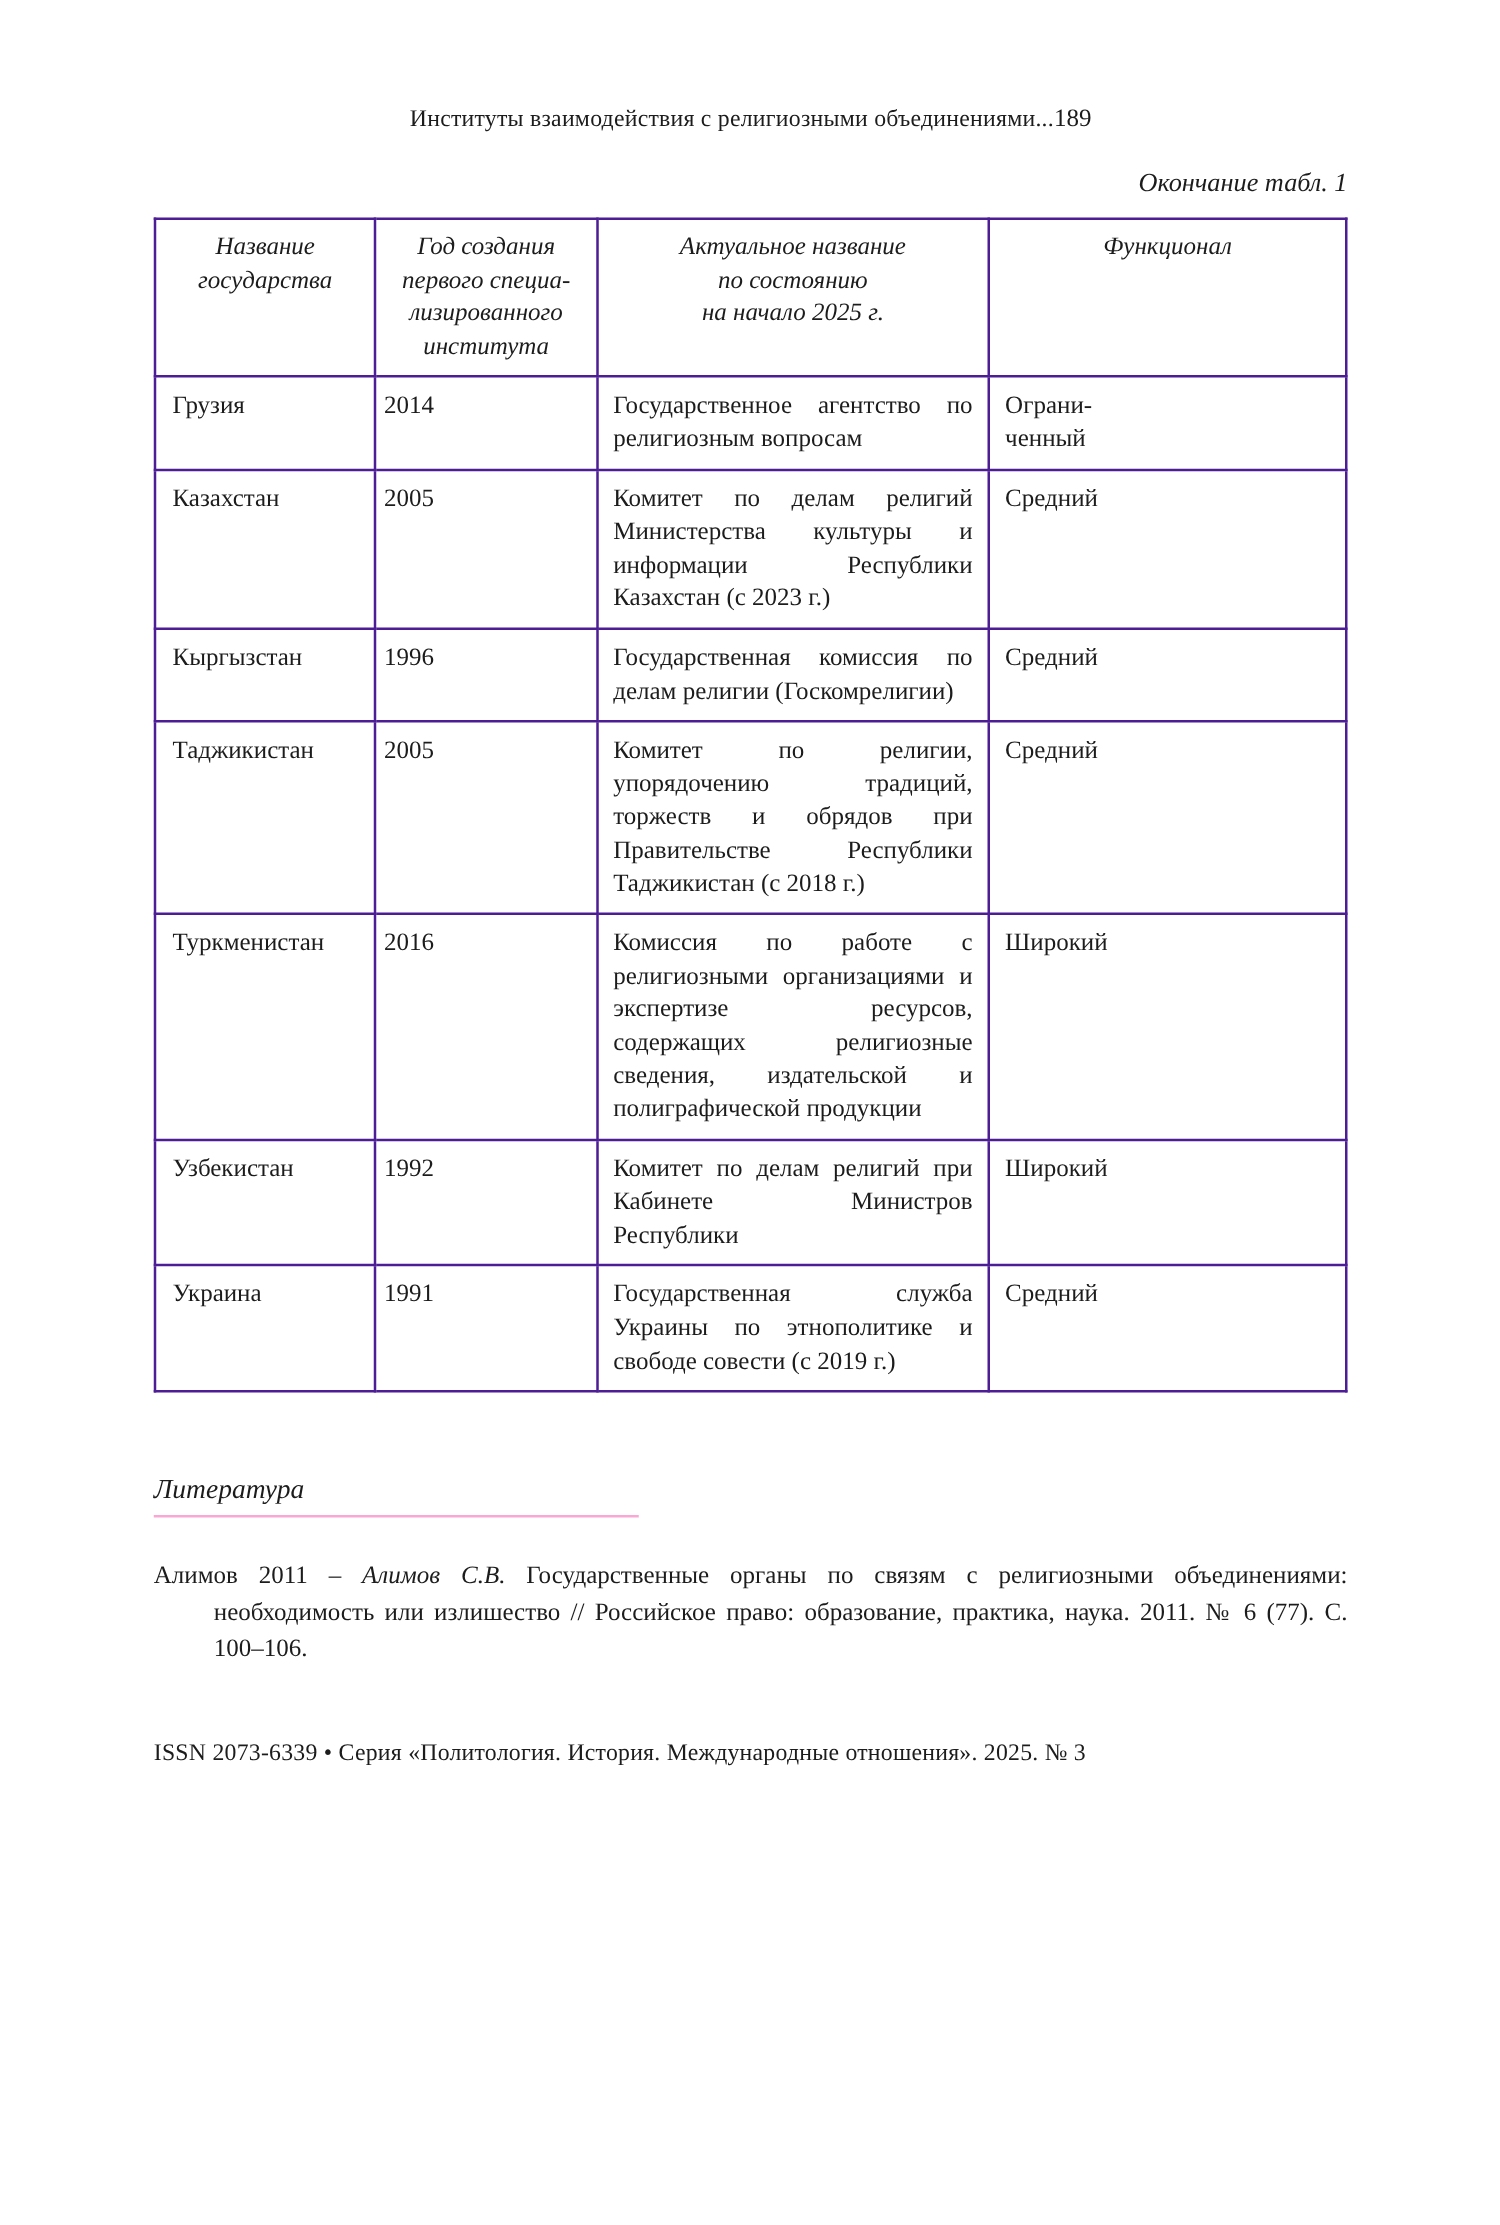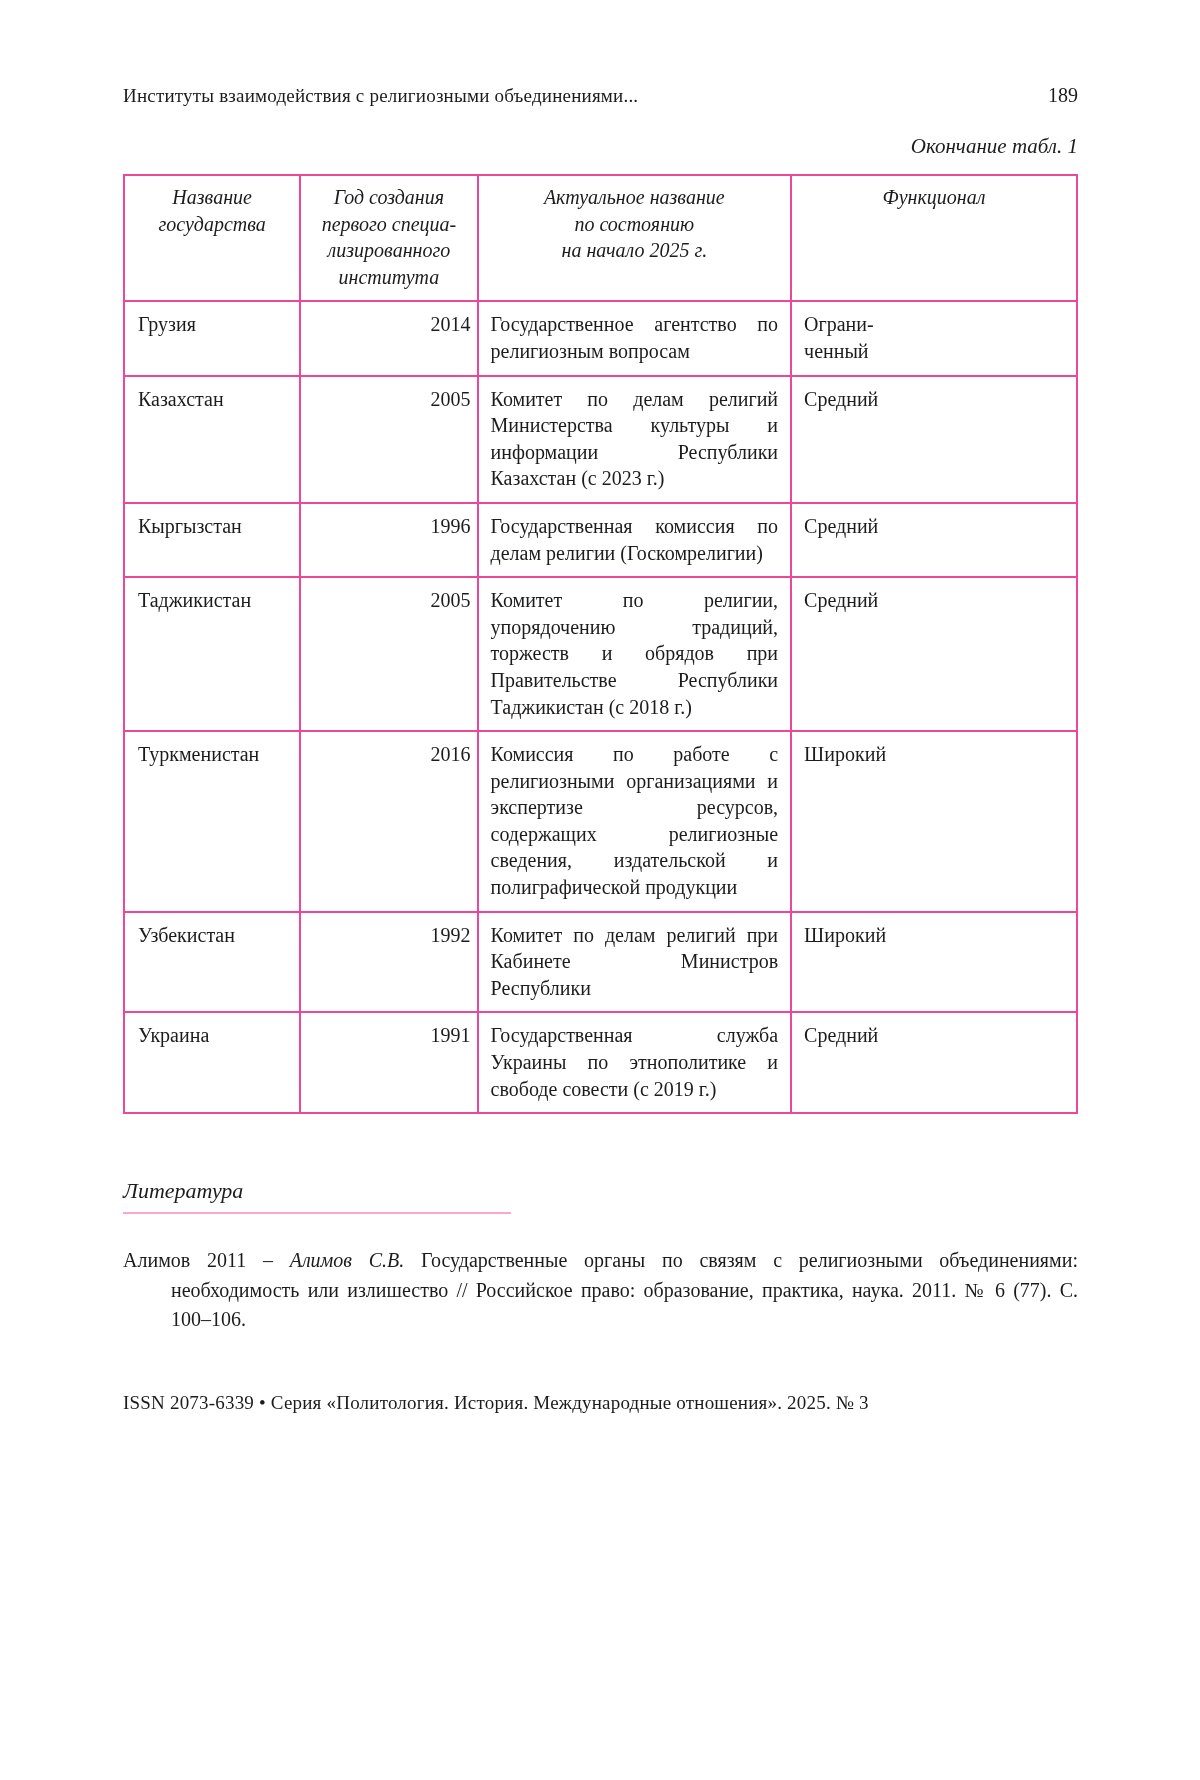--- a/index.html
+++ b/index.html
@@ -10,21 +10,21 @@
     font-family: "Liberation Serif", "DejaVu Serif", serif;
     color: #1c1c1c;
     position: relative;
   }
   .page {
     padding: 84px 122px 0 123px;
     height: 100%;
   }
   .running-header {
     display: flex;
-    justify-content: space-between;
+    justify-content: center;
     align-items: baseline;
     font-family: Liberation Serif, serif;
   }
   .running-head { font-size: 19px; letter-spacing: 0.2px; }
   .page-number { font-size: 20px; }
   .table-caption {
     text-align: right;
     font-style: italic;
     font-size: 21px;
     margin-top: 27px;
@@ -32,32 +32,32 @@
   }
   table.data-table {
     width: 100%;
     border-collapse: collapse;
     margin-top: 15px;
     font-size: 20px;
     line-height: 1.33;
   }
   table.data-table th,
   table.data-table td {
-    border: 2px solid #ec4899;
+    border: 2px solid #4c1d95;
     vertical-align: top;
   }
   table.data-table th {
     font-style: italic;
     font-weight: normal;
     text-align: center;
     white-space: pre-line;
     padding: 8px 6px 10px 6px;
   }
   td.cell-country { padding: 9px 8px 10px 13px; }
-  td.cell-year    { padding: 9px 6px 10px 6px; text-align: right; margin-left: 18px; }
+  td.cell-year    { padding: 9px 6px 10px 6px; text-align: left; margin-left: 18px; }
   td.cell-name    { padding: 9px 12px 10px 12px; text-align: justify; }
   td.cell-func    { padding: 9px 8px 10px 12px; white-space: pre-line; }
 
   .literature { margin-top: 64px; }
   .literature-heading-wrap {
     width: 388px;
     border-bottom: 2px solid #f9a8d4;
     padding-bottom: 8px;
   }
   .literature-heading {

